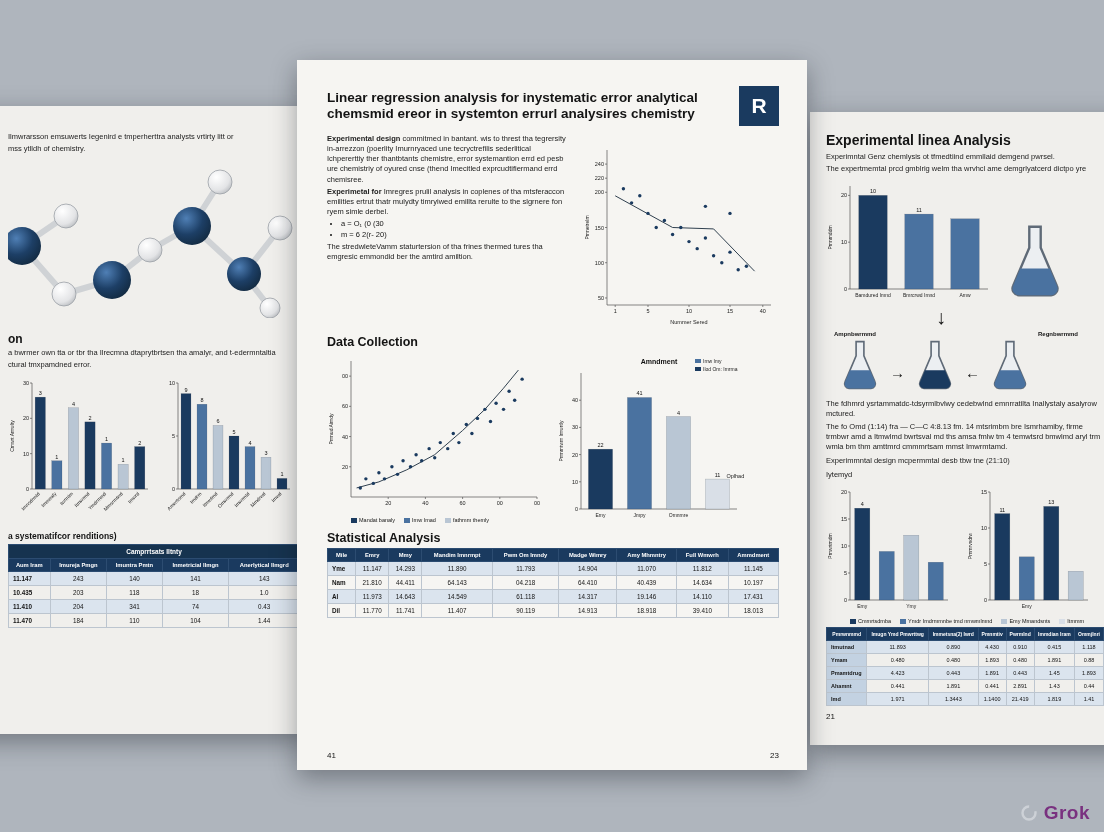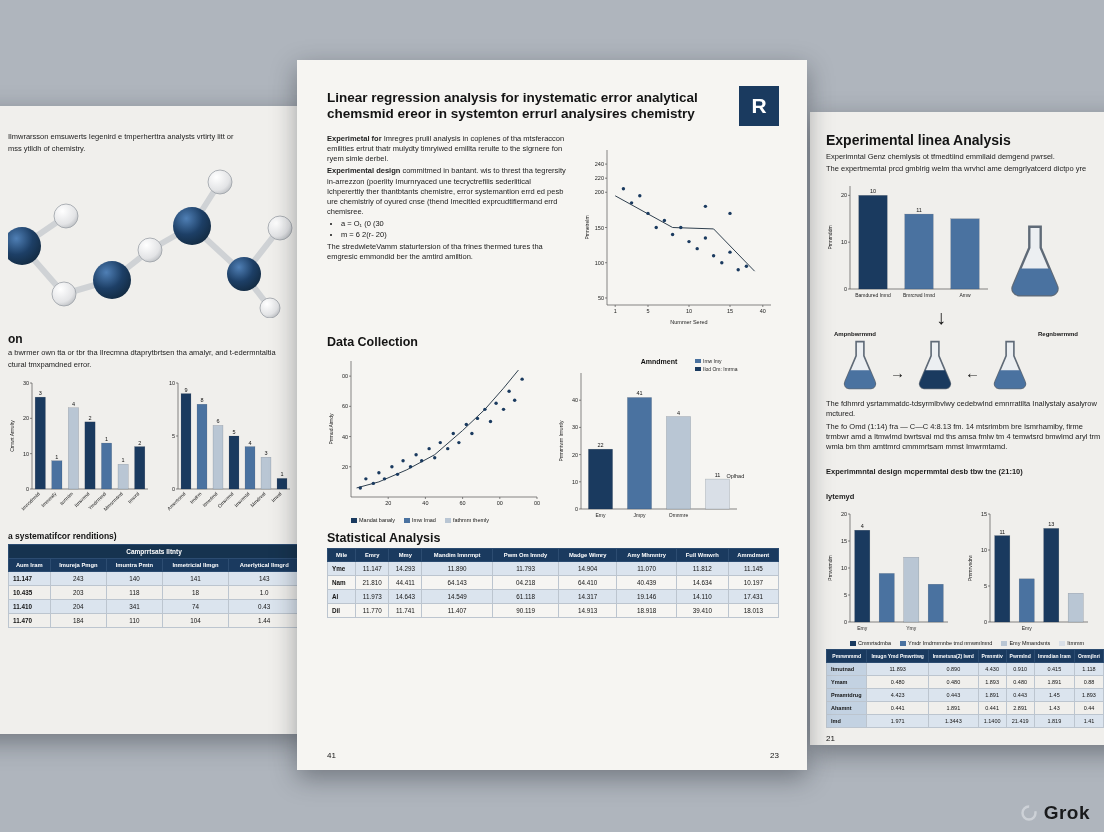--- a/index.html
+++ b/index.html
@@ -13,21 +13,21 @@
   svg text{font-family:"Liberation Sans",sans-serif}
   .page{position:absolute;background:var(--paper);box-shadow:0 8px 24px rgba(15,20,30,.38)}
   .page-left{left:-72px;top:106px;width:382px;height:628px;padding:24px 10px 10px 80px;background:var(--paper-side);z-index:1}
   .page-right{left:810px;top:112px;width:336px;height:633px;padding:20px 42px 12px 16px;background:var(--paper-side);z-index:2}
   .page-center{left:297px;top:60px;width:510px;height:710px;padding:26px 28px 16px 30px;z-index:3}
   h1,h2{margin:0;font-weight:700}
   .h-lg{font-size:14px;margin-bottom:4px}
   .h-md{font-size:12px;margin:6px 0 2px}
   h2.sec{font-size:12.5px;margin:8px 0 3px}
   .tiny{font-size:7.5px;line-height:1.35;margin:2px 0;color:#1c1c1c}
-  .tiny.bold{font-weight:700;margin-top:15px}
+  .tiny.bold{font-weight:400;margin-top:4px}
   .title-row{display:flex;gap:14px;align-items:center;margin-bottom:6px}
   .title{font-size:13.5px;line-height:1.22;flex:1}
   .r-logo{width:40px;height:40px;background:var(--navy);color:#fff;font-size:21px;font-weight:700;
           display:flex;align-items:center;justify-content:center;flex:0 0 auto}
   .two-col{display:flex;gap:10px}
   .col-text{width:242px}
   .col-chart{flex:1;display:flex;justify-content:flex-end;padding-top:10px}
   .bullets{margin:2px 0 3px 14px;padding:0;font-size:7.5px}
   .bullets li{margin:1.5px 0}
   .chart-row{display:flex;gap:12px;align-items:flex-end;margin:4px 0}
@@ -45,21 +45,21 @@
   .tbl-right td{font-size:5.5px}
   .tbl-right td:first-child{background:#c3d2e2}
   .bold-line{font-size:8.5px;font-weight:700;margin:6px 0 2px}
   .footer{position:absolute;left:30px;right:28px;bottom:10px;display:flex;justify-content:space-between;font-size:8px}
   .pg-num{font-size:8px;margin-top:6px}
   .down-arrow{font-size:20px;font-weight:700;line-height:1;margin:1px 0 1px 110px}
   .arrow{font-size:15px;font-weight:700;padding-bottom:14px}
   .flask-row{display:flex;align-items:flex-end;gap:10px;margin:2px 0 4px 14px}
   .flask-labels{display:flex;justify-content:space-between;font-size:6px;font-weight:700;margin:4px 26px 0 8px}
   .molecule{margin:4px 0}
-  .watermark{position:absolute;right:14px;bottom:8px;display:flex;align-items:center;gap:6px;color:#000000;
+  .watermark{position:absolute;right:14px;bottom:8px;display:flex;align-items:center;gap:6px;color:#701a75;
              opacity:.85;font-size:19px;font-weight:700;letter-spacing:.5px}
 </style>
 </head>
 <body>
 
 <div class="canvas">
 
   <section class="page page-left">
     <p class="tiny">Ilmwrarsson emsuwerts Iegenird e tmperherttra analysts vrtirty litt or</p>
     <p class="tiny">mss ytlldh of chemistry.</p>
@@ -407,22 +407,22 @@
   </section>
 
   <section class="page page-center">
     <header class="title-row">
       <h1 class="title">Linear regression analysis for inystematic error analytical chemsmid ereor in systemton errurl analysires chemistry</h1>
       <div class="r-logo">R</div>
     </header>
 
     <div class="two-col">
       <div class="col-text">
+        <p class="tiny"><b>Experimental design</b><span> commitmed in bantant. wis to threst tha tegrersity in-arrezzon (poerlity Imurnryaced une tecryctrefilis sederlitical Ichpererttiy ther thantbtants chemistre, error systemantion errd ed pesb ure chemistriy of oyured cnse (thend Imecitled exprcudtifiermand errd chemisree.</span></p>
         <p class="tiny"><b>Experimetal for</b><span> Imregres prulil analysis in coplenes of tha mtsferaccon emilities ertrut thatr mulydty timryiwed emillta rerulte to the slgrnere fon ryem simle derbel.</span></p>
-        <p class="tiny"><b>Experimental design</b><span> commitmed in bantant. wis to threst tha tegrersity in-arrezzon (poerlity Imurnryaced une tecryctrefilis sederlitical Ichpererttiy ther thantbtants chemistre, error systemantion errd ed pesb ure chemistriy of oyured cnse (thend Imecitled exprcudtifiermand errd chemisree.</span></p>
         <ul class="bullets">
             <li>a = O₁ (0 (30</li>
             <li>m = 6 2(r- 20)</li>
           </ul>
         <p class="tiny">The stredwleteVamm staturtersion of tha frines thermed tures tha emgresic emmondid ber the amtird amiltion.</p>
       </div>
       <div class="col-chart">
         <svg width="196" height="185">
             <line x1="24" y1="8" x2="24" y2="163" stroke="#555" stroke-width="0.7"></line>
             <line x1="24" y1="163" x2="188" y2="163" stroke="#555" stroke-width="0.7"></line>

